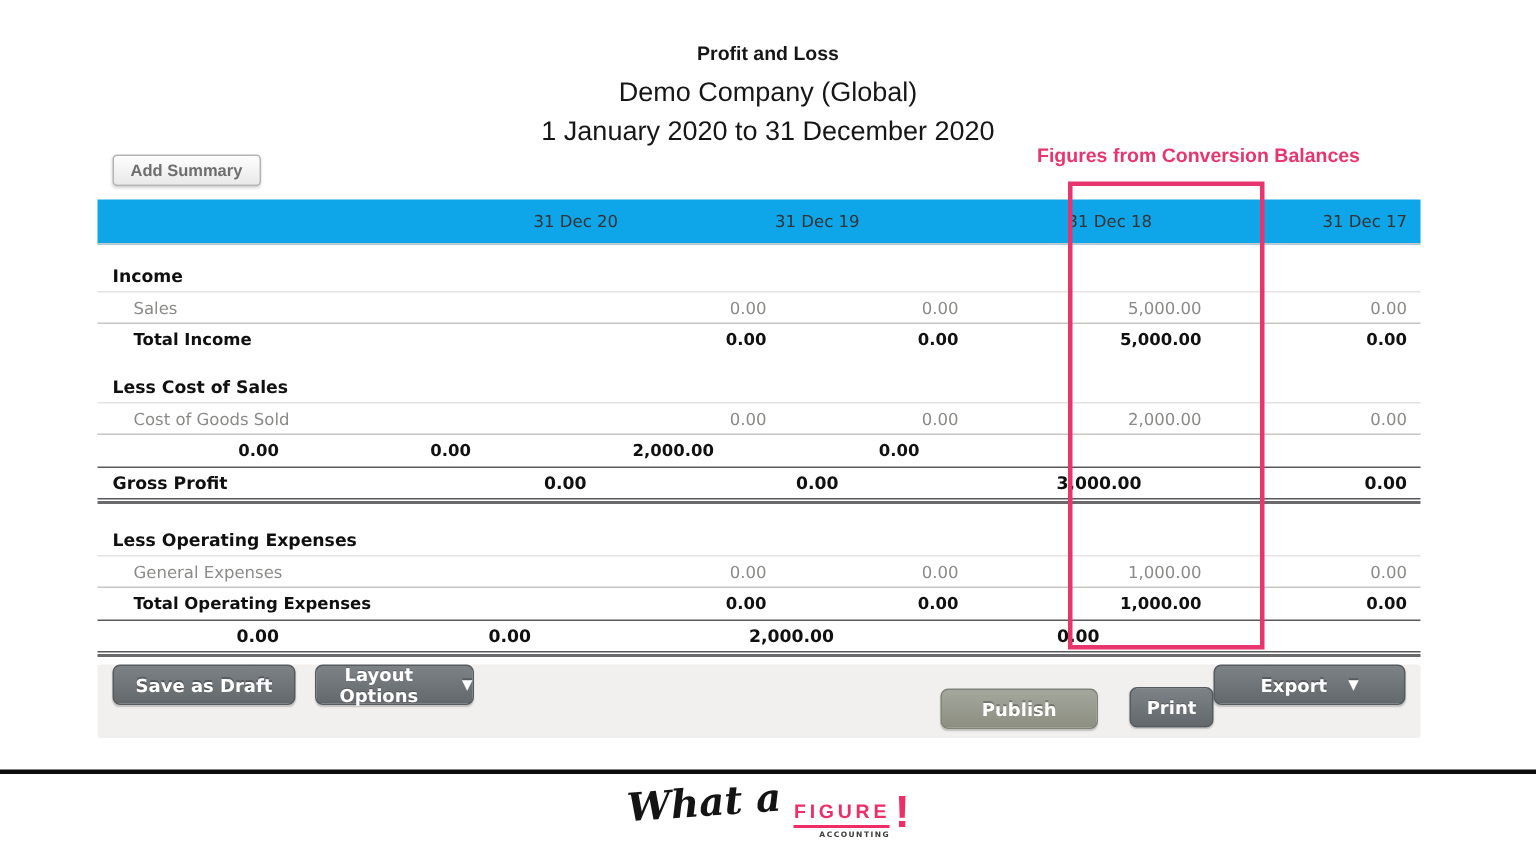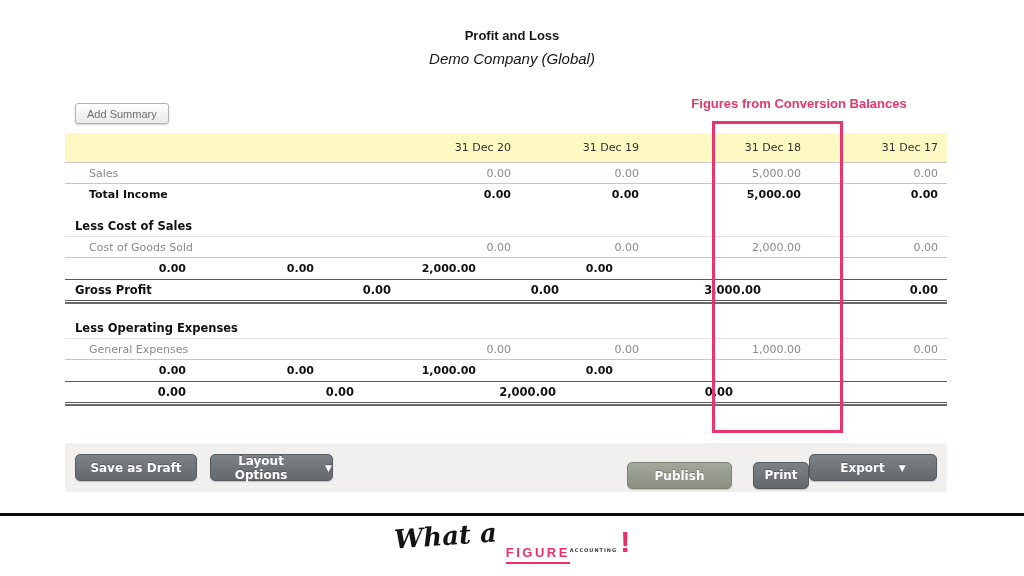--- a/index.html
+++ b/index.html
@@ -3,35 +3,35 @@
 <meta charset="utf-8">
 <style>
   * { margin:0; padding:0; box-sizing:border-box; }
   html,body { width:1024px; height:576px; background:#fff; font-family:"DejaVu Sans", sans-serif; }
   .page { position:relative; width:1024px; height:576px; background:#fff; overflow:hidden; }
 
   
   .title-block { position:absolute; top:28px; left:0; width:1024px; text-align:center; color:#161616;
                  font-family:"Liberation Sans", sans-serif; }
   .title-block h1 { font-size:13px; font-weight:bold; margin-bottom:5px; }
-  .title-block .sub { font-size:15px; line-height:1.45;font-style:italic; }
+  .title-block .sub { font-size:18px; line-height:1.45; }
 
   
   .add-summary { position:absolute; left:75px; top:103px; height:21px; padding:0 11px;
                  background:linear-gradient(#fefefe,#e9e9e9); border:1px solid #b3b3b3; border-radius:3px;
-                 box-shadow:0 1px 2px rgba(0,0,0,.18); font-size:11px; font-weight:normal; color:#6e6e6e;
+                 box-shadow:0 1px 2px rgba(0,0,0,.18); font-size:11px; font-weight:bold; color:#6e6e6e;
                  display:flex; align-items:center; cursor:pointer; }
 
   
   .annotation { position:absolute; left:684px; top:96px; width:230px; text-align:center;
                 font-size:13px; font-weight:bold; color:#e8356d; font-family:"Liberation Sans", sans-serif; }
 
   
   .rpt-table { position:absolute; left:65px; top:133px; width:882px; font-size:11px; color:#222; }
-  .thead { display:flex; align-items:center; height:30px; background:#fef9c3; border-bottom:1px solid #c8c8c6; }
+  .thead { display:flex; align-items:center; height:30px; background:#0ea5e9; border-bottom:1px solid #c8c8c6;gap:33px; }
   .thead .cell { color:#333; font-size:11px; }
   .cell.label { flex:1; padding-left:10px; text-align:left; }
   .cell.num { text-align:right; padding-right:9px; }
   .c1 { width:130px; } .c2 { width:128px; } .c3 { width:162px; } .c4 { width:137px; }
 
   .trow { display:flex; align-items:center; }
   .trow.section { font-weight:bold; color:#101010; font-size:11.5px; height:32px; padding-top:10px;
                   border-bottom:1px solid #e3e3e1; }
   .trow.account { color:#8a8a88; height:21px; border-bottom:1px solid #c6c6c4; }
   .trow.account .label { padding-left:24px; }
@@ -40,68 +40,76 @@
   .trow.grand { font-weight:bold; color:#101010; font-size:11.5px; height:22px; position:relative;
                 border-top:1px solid #59595b; border-bottom:1px solid #59595b; margin-bottom:6px;gap:40px; }
   .trow.grand::after { content:""; position:absolute; left:0; right:0; bottom:-4px; height:2px; background:#6a6a6c; }
 
   
   .pink-box { position:absolute; left:712px; top:121px; width:131px; height:312px;
               border:3px solid #e8356d; pointer-events:none; }
 
   
   .action-bar { position:absolute; left:65px; top:443px; width:882px; height:49px; background:#f1f0ee;
-                border-radius:2px; display:flex; align-items:center; padding:0 10px; }
+                border-radius:2px; display:flex; padding:0 10px; }
   .btn { height:27px; border-radius:5px; border:1px solid #565b60; color:#fff; font-size:12px; font-weight:bold;
          font-family:"DejaVu Sans", sans-serif; display:flex; align-items:center; justify-content:center;
          background:linear-gradient(#7d8287,#63686d); cursor:pointer; text-shadow:0 -1px 0 rgba(0,0,0,.25);
          box-shadow:0 1px 1px rgba(0,0,0,.2); }
   .btn .caret { font-size:9px; margin-left:14px; }
   .btn-save { width:122px; }
-  .btn-layout { width:123px; margin-left:13px; }
+  .btn-layout { width:106px; margin-left:13px; }
   .btn-publish { width:105px; margin-left:auto; background:linear-gradient(#a4a79b,#8b8e81); border-color:#7f8276;margin-top:16px; }
   .btn-print { width:56px; margin-left:21px;margin-top:15px; }
   .btn-export { width:128px; }
 
   
   .divider { position:absolute; left:0; top:513px; width:1024px; height:3px; background:#0c0c0c; }
   .footer-logo { position:absolute; left:0; top:521px; width:1024px; display:flex; justify-content:center;
                  align-items:flex-start; }
   .logo-script { font-family:"DejaVu Serif", serif; font-style:italic; font-weight:bold; font-size:26px;
                  color:#141414; transform:rotate(-4deg); line-height:1.2; }
-  .logo-brand-wrap { margin-left:9px; margin-top:24px; display:flex; flex-direction:row; }
+  .logo-brand-wrap { margin-left:9px; margin-top:12px; display:flex; flex-direction:column; align-items:flex-end; }
   .logo-brand { color:#ed2e67; font-weight:bold; font-size:13px; letter-spacing:2.5px;
                 border-bottom:2px solid #ed2e67; padding-bottom:2px; font-family:"Liberation Sans", sans-serif; }
   .logo-sub { font-size:5px; letter-spacing:1px; color:#3a3a3a; margin-top:2px; font-weight:bold; }
   .logo-exclaim { color:#ed2e67; font-weight:800; font-size:30px; line-height:1; margin-left:3px; margin-top:6px;
                   font-family:"Liberation Sans", sans-serif; }
 </style>
 </head>
 <body>
 
 <div class="page">
 
   <div class="title-block">
     <h1>Profit and Loss</h1>
     <div class="sub">Demo Company (Global)</div>
+    <div class="sub">1 January 2020 to 31 December 2020</div>
   </div>
 
   <button class="add-summary">Add Summary</button>
 
   <div class="annotation">Figures from Conversion Balances</div>
 
   <div class="rpt-table">
     <div class="thead">
       <div class="cell label"></div>
       <div class="cell num c1">31 Dec 20</div>
       <div class="cell num c2">31 Dec 19</div>
       <div class="cell num c3">31 Dec 18</div>
       <div class="cell num c4">31 Dec 17</div>
     </div>
     <div>
+        <div class="trow section">
+          <div class="cell label">Income</div>
+          <div class="cell num c1"></div>
+          <div class="cell num c2"></div>
+          <div class="cell num c3"></div>
+          <div class="cell num c4"></div>
+        </div>
         <div class="trow account">
           <div class="cell label">Sales</div>
           <div class="cell num c1">0.00</div>
           <div class="cell num c2">0.00</div>
           <div class="cell num c3">5,000.00</div>
           <div class="cell num c4">0.00</div>
         </div>
         <div class="trow total">
           <div class="cell label">Total Income</div>
           <div class="cell num c1">0.00</div>
@@ -144,20 +152,21 @@
           <div class="cell num c4"></div>
         </div>
         <div class="trow account">
           <div class="cell label">General Expenses</div>
           <div class="cell num c1">0.00</div>
           <div class="cell num c2">0.00</div>
           <div class="cell num c3">1,000.00</div>
           <div class="cell num c4">0.00</div>
         </div>
         <div class="trow total">
+          <div class="cell label">Total Operating Expenses</div>
           <div class="cell num c1">0.00</div>
           <div class="cell num c2">0.00</div>
           <div class="cell num c3">1,000.00</div>
           <div class="cell num c4">0.00</div>
         </div>
         <div class="trow grand">
           <div class="cell num c1">0.00</div>
           <div class="cell num c2">0.00</div>
           <div class="cell num c3">2,000.00</div>
           <div class="cell num c4">0.00</div>

